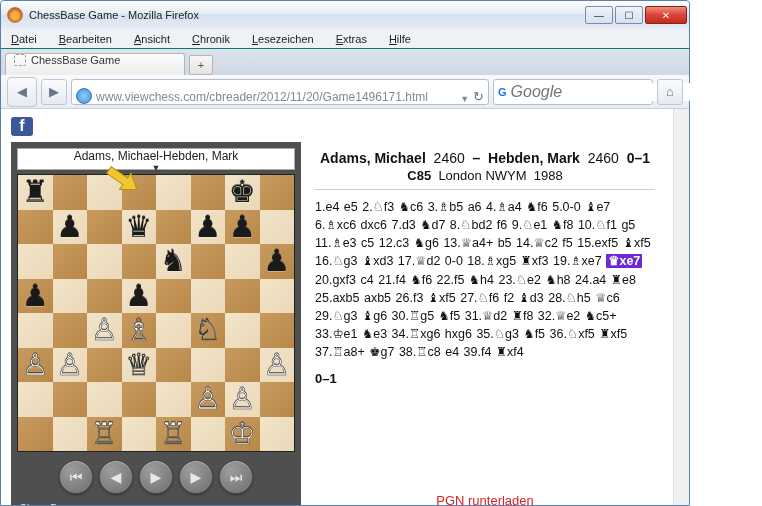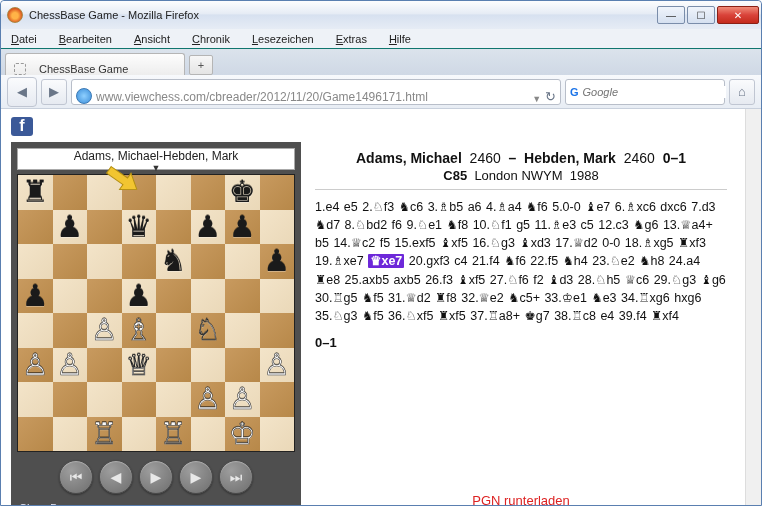--- a/index.html
+++ b/index.html
@@ -1,44 +1,44 @@
 <!DOCTYPE html>
 <html><head>
 <meta charset="utf-8">
 <style>
   * { box-sizing: border-box; margin: 0; padding: 0; }
   body { font-family: Tahoma, "Segoe UI", sans-serif; font-size: 11px; background: #fff; overflow: hidden; width: 762px; height: 506px; }
   
-  .window-chrome { width: 762px; height: 506px; border: 1px solid #5a7fb0; border-radius: 4px 4px 0 0; background: #fff; display: flex; flex-direction: column; }
+  .window-chrome { width: 690px; height: 506px; border: 1px solid #5a7fb0; border-radius: 4px 4px 0 0; background: #fff; display: flex; flex-direction: column; }
   
   .titlebar { height: 28px; background: linear-gradient(#fdfdfe, #e6ecf5 45%, #d7e1f0 50%, #e6ecf5); display: flex; align-items: center; padding: 0 2px 0 6px; border-radius: 4px 4px 0 0; }
   .titlebar .ff-icon { width: 16px; height: 16px; background: radial-gradient(circle at 50% 55%, #ffb347 30%, #d9531e 70%); border-radius: 50%; margin-right: 6px; border: 1px solid #a84; }
   .titlebar .title-text { flex: 1; color: #222; }
   .win-btns { display: flex; gap: 2px; }
   .win-btn { width: 28px; height: 18px; border: 1px solid #7a8daa; border-radius: 2px; background: linear-gradient(#f0f4fb,#d5e0f0); display:flex; align-items:center; justify-content:center; font-family: Arial; font-size:10px; color:#333;}
   .win-btn.close { width: 42px; background: linear-gradient(#f08d7a,#d9433a,#c42b1c); color:#fff; border-color:#8b2015;}
   
   .menubar { height: 20px; background: #eef2f7; display:flex; align-items:center; padding: 0 4px; gap: 10px; border-bottom:1px solid #0f766e;}
   .menubar span { padding: 2px 6px; color:#222; text-decoration: underline; text-decoration-color: transparent; }
   .menubar span::first-letter { text-decoration: underline; }
   
   .tabstrip { height: 26px; background: linear-gradient(#dbe3ec,#cfd8e5); display:flex; align-items:flex-end; padding: 0 4px; }
-  .tab { height: 22px; background: linear-gradient(#fdfdfd,#ededed); border:1px solid #b5b5b5; border-bottom:none; border-radius:3px 3px 0 0; display:flex; align-items:flex-end; padding: 0 8px; gap:13px; font-size:11px; color:#333; min-width:180px;}
+  .tab { height: 22px; background: linear-gradient(#fdfdfd,#ededed); border:1px solid #b5b5b5; border-bottom:none; border-radius:3px 3px 0 0; display:flex; align-items:flex-start; padding: 0 8px; gap:5px; font-size:11px; color:#333; min-width:180px;}
   .tab .dot { width:12px; height:12px; border:1px dashed #999; border-radius:2px;}
   .newtab { width:24px; height:20px; margin-left:4px; background: linear-gradient(#f7f7f7,#e4e4e4); border:1px solid #b5b5b5; border-radius:2px; display:flex; align-items:center; justify-content:center; color:#555;}
   
   .navbar { height: 34px; background: linear-gradient(#f7f9fc,#e8edf4); display:flex; align-items:center; padding: 0 6px; gap:4px; border-bottom:1px solid #c8d0dc;}
   .nav-btn { width:26px; height:26px; border:1px solid #c0c6d2; border-radius:3px; background:linear-gradient(#fafbfd,#e6eaf1); display:flex; align-items:center; justify-content:center; color:#6a7688; font-size:13px;}
   .nav-btn.big { width:30px; height:30px; border-radius:4px;}
   .urlbar { flex:1; height:26px; border:1px solid #b8bec9; border-radius:3px; background:#fff; display:flex; align-items:flex-end; padding:0 4px; gap:4px;}
   .urlbar .globe { width:16px; height:16px; border-radius:50%; background: radial-gradient(circle,#8fd0ff,#3b8dd9); border:1px solid #3a79b5;}
   .urlbar input { flex:1; border:none; outline:none; font-size:12px; color:#888; background:transparent;}
   .searchbar { width:160px; height:26px; border:1px solid #b8bec9; border-radius:3px; background:#fff; display:flex; align-items:center; padding:0 4px; gap:4px;}
   .searchbar .g { width:14px; height:14px; font-size:11px; font-weight:bold; color:#1a73e8; display:flex; align-items:center; justify-content:center;}
-  .searchbar input { flex:1; border:none; outline:none; font-size:11px; font-style:italic; color:#888;}
+  .searchbar input { flex:1; border:none; outline:none; font-size:16px; font-style:italic; color:#888;}
   
   .content { flex:1; display:flex; background:#fff; overflow:hidden; position:relative;}
   .scrollv { width:16px; background:#f0f0f0; border-left:1px solid #ddd;}
   .page { flex:1; padding: 8px 10px 0 10px; display:flex; flex-direction:column; overflow:hidden;}
   
   .fb-icon { width:22px; height:22px; background:#3b5998; color:#fff; font-weight:bold; font-family:Arial; font-size:16px; display:flex; align-items:flex-end; justify-content:center; border-radius:3px; padding-bottom:1px; margin-bottom:6px;}
   
   .game-row { flex:1; display:flex; gap:0; border-top: 0; }
   .left-panel { width: 290px; background:#4f4f4f; padding:6px; display:flex; flex-direction:column; gap:4px;}
   .game-select { height:22px; background:#fff; border:1px solid #aaa; display:flex; align-items:center; justify-content:space-between; padding:0 4px; font-size:12px; color:#222;flex-direction:column;}

